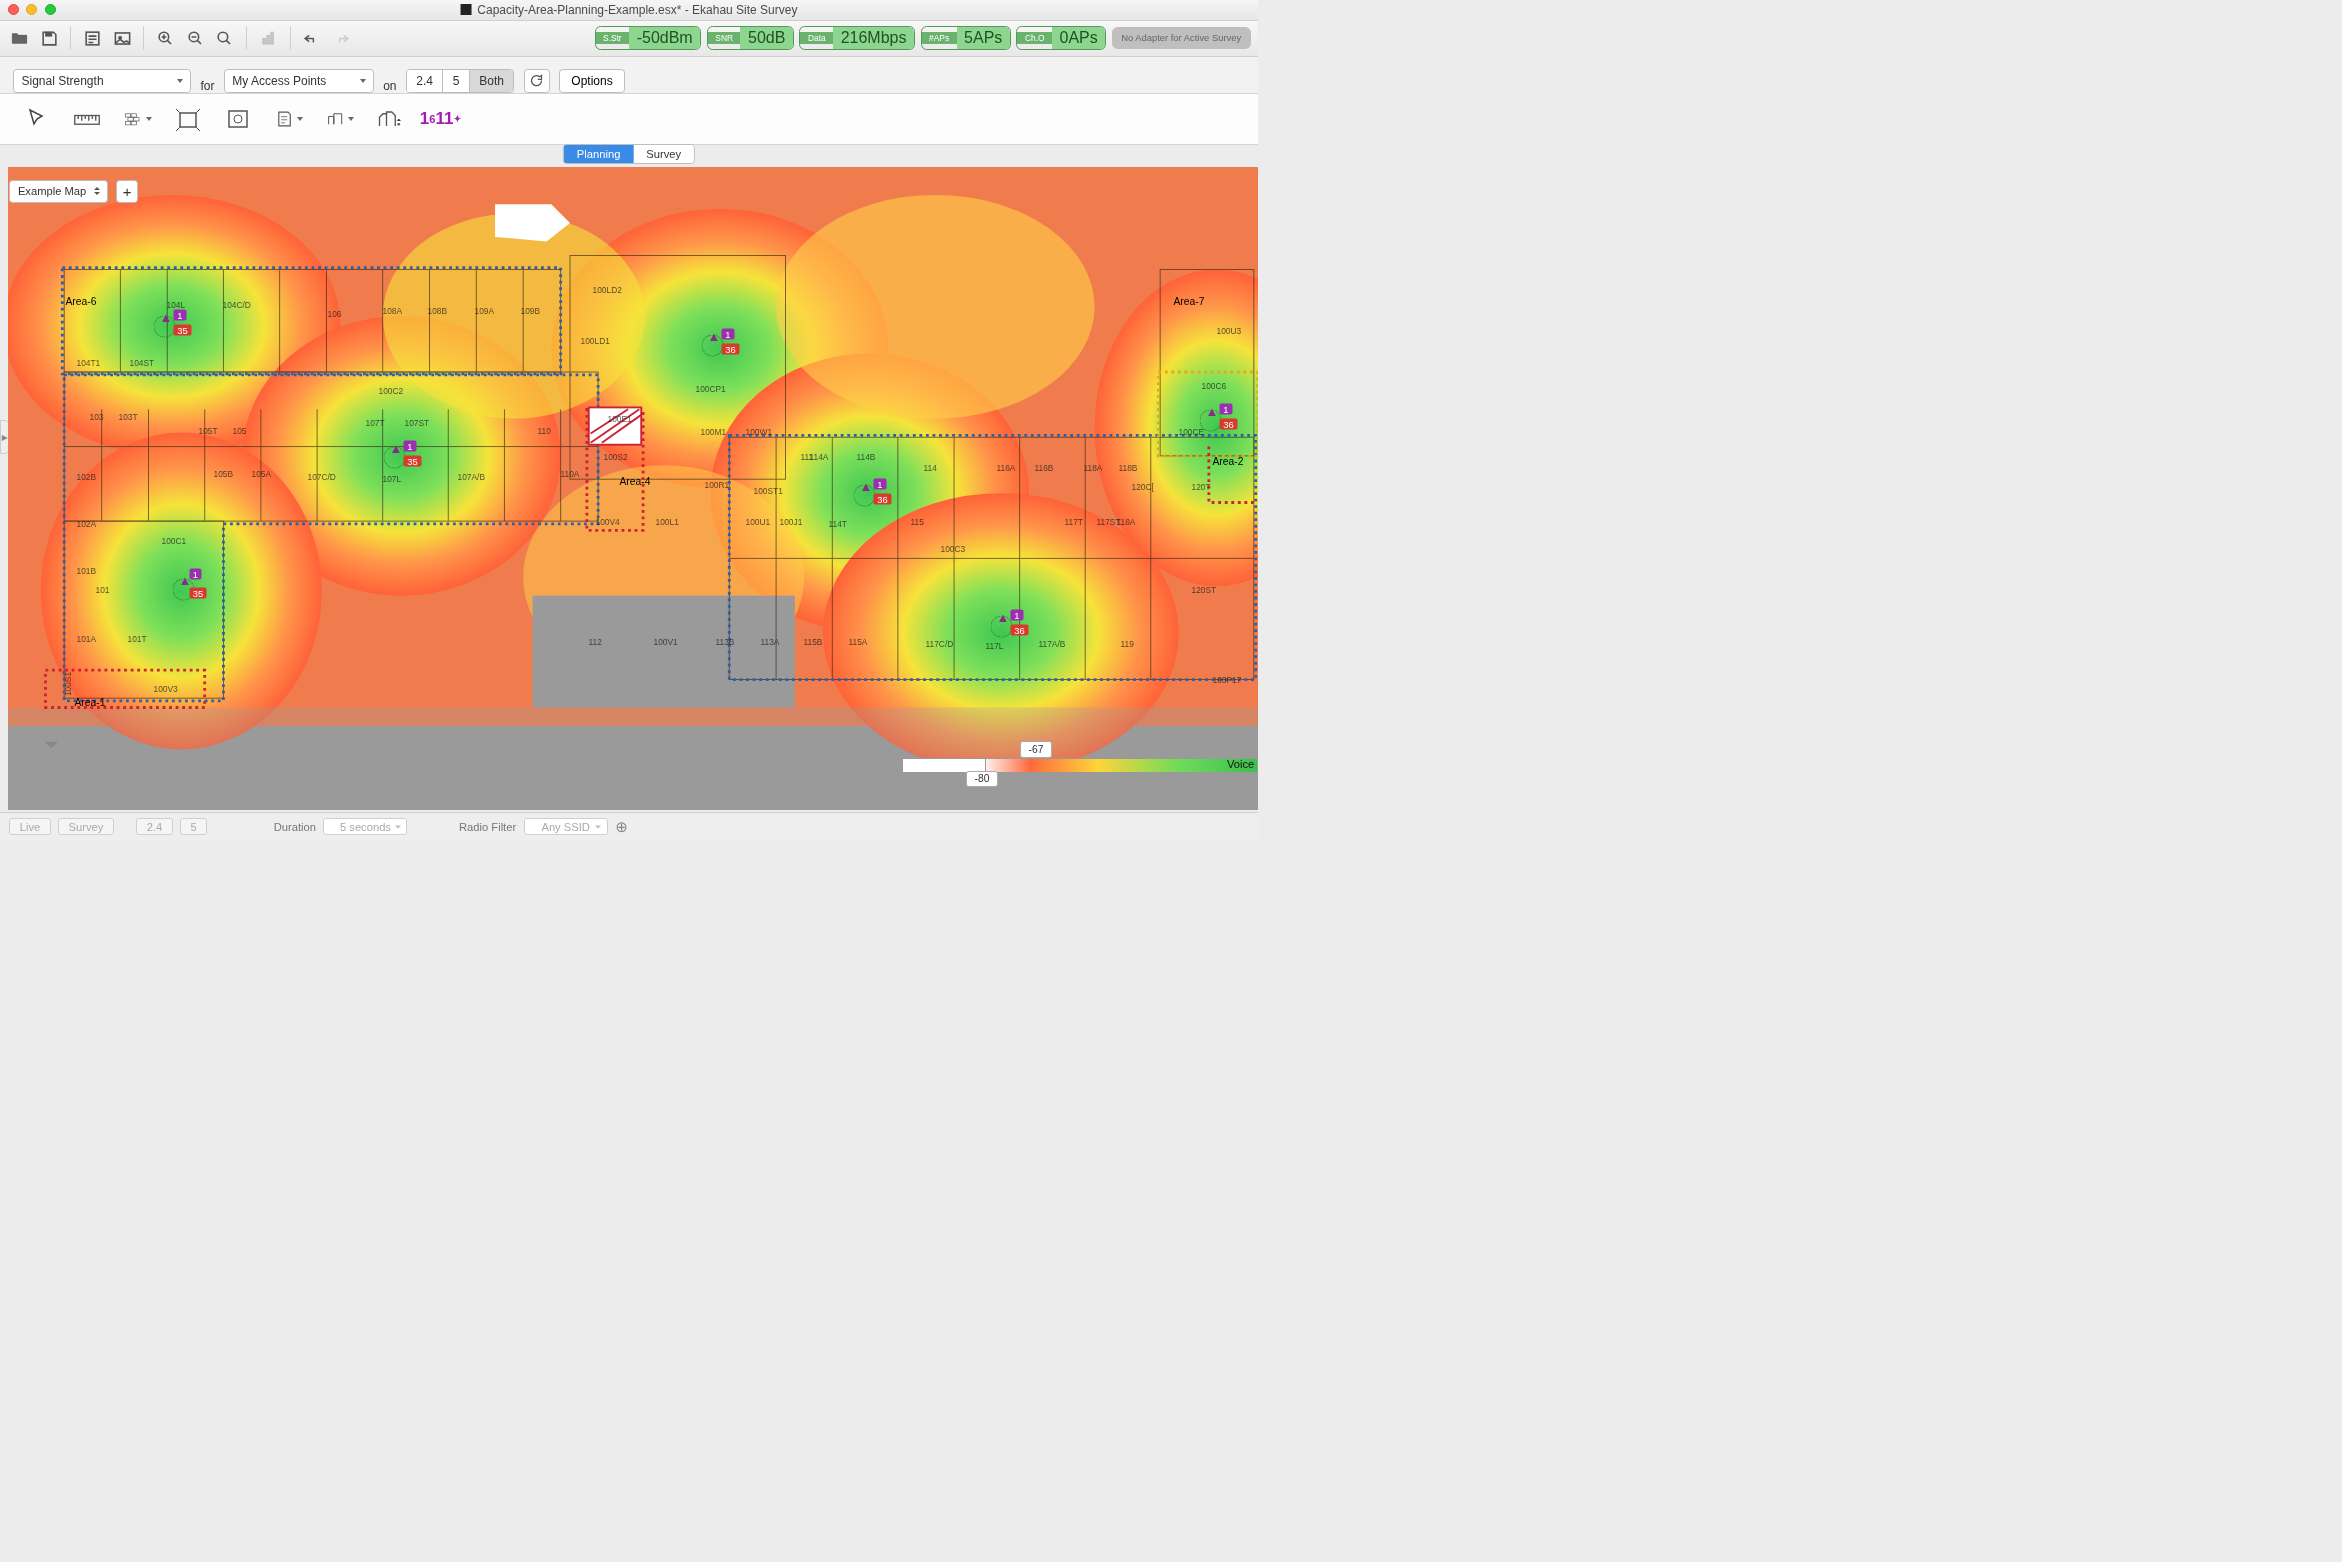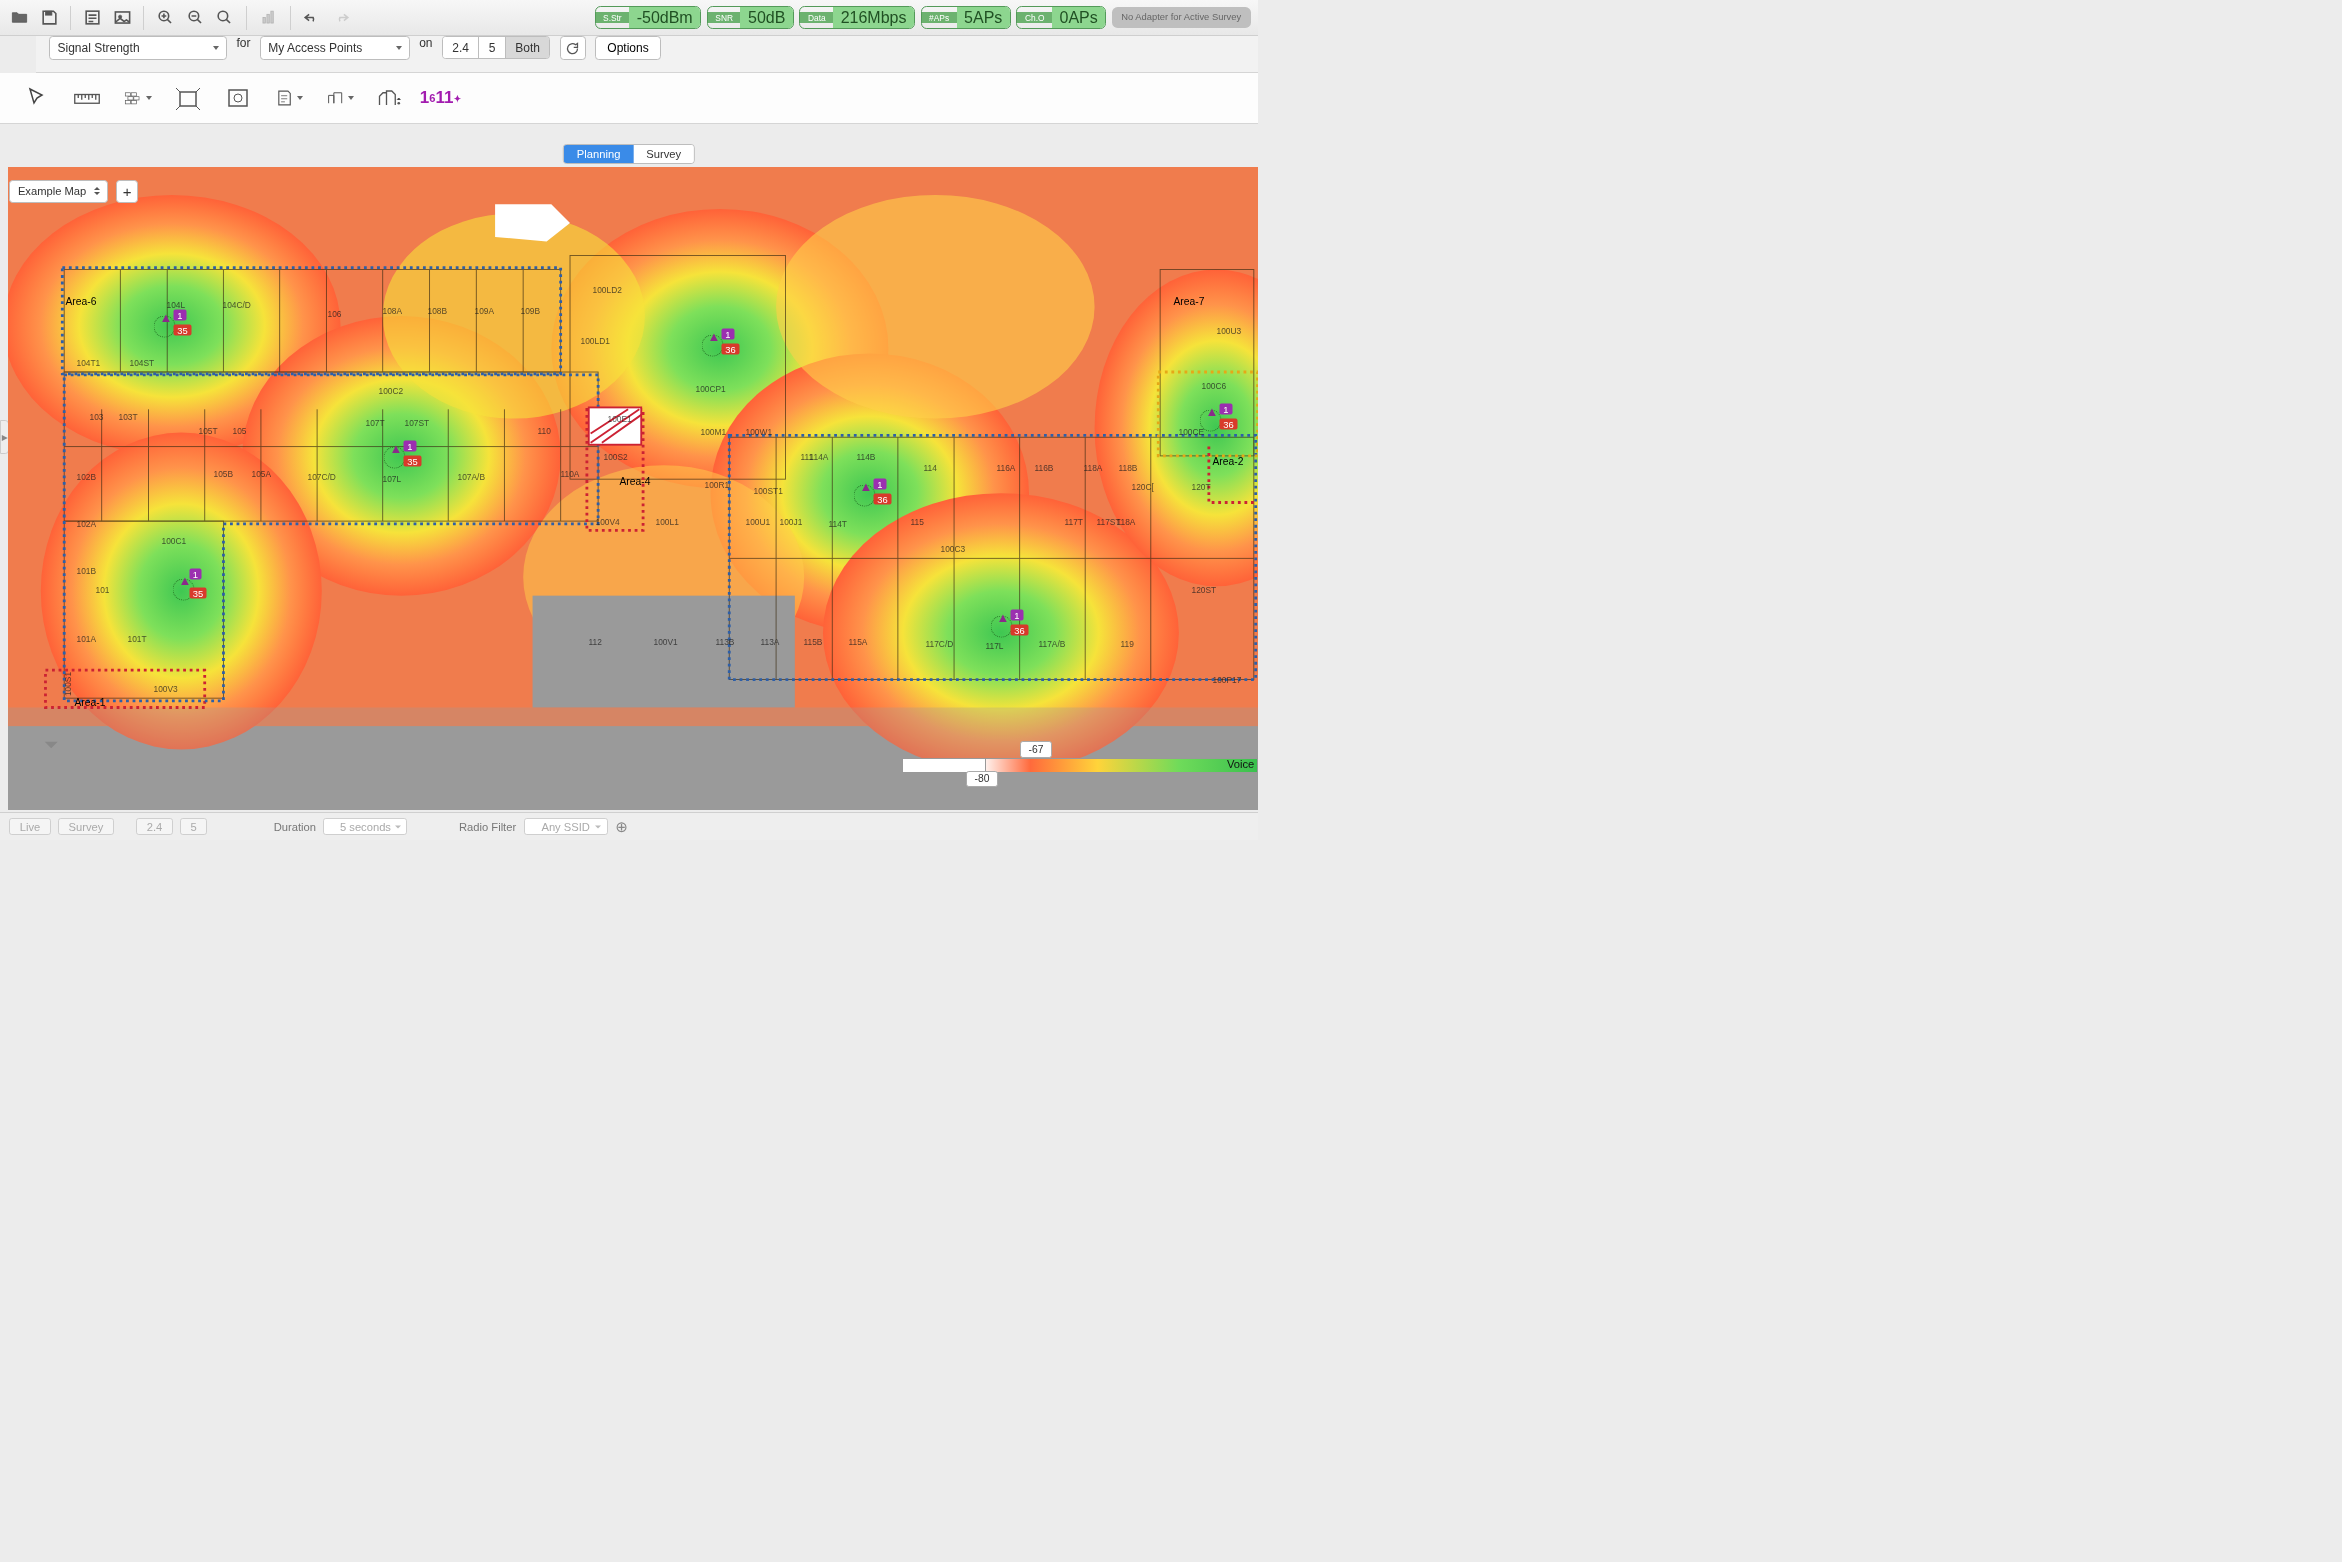--- a/index.html
+++ b/index.html
@@ -31,21 +31,21 @@
   .tbutton svg { width:19px; height:19px; stroke:#555; fill:#555;}
   .tsep { width:0.9px; height:24px; background:#cfcfcf; margin:0 3.7px;}
   .spacer { flex: 1;}
   .statuspills { display:flex; gap:5.6px; align-items:center;}
   .pill { display:flex; flex-direction:row; align-items:center; border-radius:5.6px; overflow:hidden; border:0.9px solid #539a59;}
   .pill .ph { font-size:8.4px; background:#6cb26f; color:#fff; padding:0.9px 7.5px;}
   .pill .pv { font-size:16px; background:#8dd68f; color:#205023; padding:1.9px 7.5px; font-weight:500;}
   .nopill { background:#bfbfbf; border-radius:5.6px; font-size:9.4px; color:#666; padding:5.6px 9.4px; text-align:center; line-height:1.1;}
 
   
-  .toolbar2 { height:37px; background:#f2f2f2; border-bottom:0.9px solid #d5d5d5; display:flex; align-items:flex-start; padding:0 13px; gap:9.4px;margin-left:36px;}
+  .toolbar2 { height:37px; background:#f2f2f2; border-bottom:0.9px solid #d5d5d5; display:flex; align-items:flex-end; padding:0 13px; gap:9.4px;}
   .combo { height:24px; background:#fff; border:0.9px solid #bdbdbd; border-radius:3.7px; display:flex; align-items:center; padding:0 20.6px 0 7.5px; position:relative; font-size:12px;}
   .combo::after { content:""; position:absolute; right:6.6px; top:50%; border-left:3.7px solid transparent; border-right:3.7px solid transparent; border-top:4.7px solid #666; transform:translateY(-50%);}
   .lab { font-size:12px; color:#333;}
   .segbtn { display:flex; border:0.9px solid #bdbdbd; border-radius:3.7px; overflow:hidden;}
   .segbtn button { border:none; background:#fff; padding:3.7px 9.4px; font-size:12px; color:#333;}
   .segbtn button + button { border-left:0.9px solid #bdbdbd;}
   .segbtn button.active { background:#d8d8d8;}
   .rbtn { border:0.9px solid #bdbdbd; background:#fff; height:24px; width:26px; border-radius:3.7px; display:flex; align-items:center; justify-content:center;}
   .btn { border:0.9px solid #bdbdbd; background:#fff; height:24px; padding:0 11.2px; border-radius:3.7px; font-size:12px;}
 
@@ -103,20 +103,31 @@
   .handle { position:absolute; left:0; top:50%; width:9.4px; height:34px; background:#eee; border:0.9px solid #ccc; border-radius:0 3.7px 3.7px 0; display:flex; align-items:center; justify-content:center; color:#888;}
   .handle2 { position:absolute; left:36px; bottom:54px; width:19px; height:19px; color:#888; transform:rotate(45deg);}
 
   .caret { display:inline-block; width:0; height:0; border-left:3.7px solid transparent; border-right:3.7px solid transparent; border-top:4.7px solid #666; margin-left:3.7px; vertical-align:middle;}
 </style>
 </head>
 <body>
 
 <div class="app">
 
+  <div class="titlebar">
+    <div class="traffic">
+      <div class="dot red"></div>
+      <div class="dot yel"></div>
+      <div class="dot grn"></div>
+    </div>
+    <div class="titletext">
+      <span class="titleicon"></span>
+      <span>Capacity-Area-Planning-Example.esx* - Ekahau Site Survey</span>
+    </div>
+  </div>
 
   <div class="toolbar1">
     <div class="tbutton">
         <svg viewBox="0 0 24 24">
           <path d="M3 6h6l2 2h10v10H3z" fill="#666"></path>
         </svg>
       </div>
     <div class="tbutton">
         <svg viewBox="0 0 24 24">
           <path d="M4 4h13l3 3v13H4z" fill="none" stroke="#555" stroke-width="2"></path>

